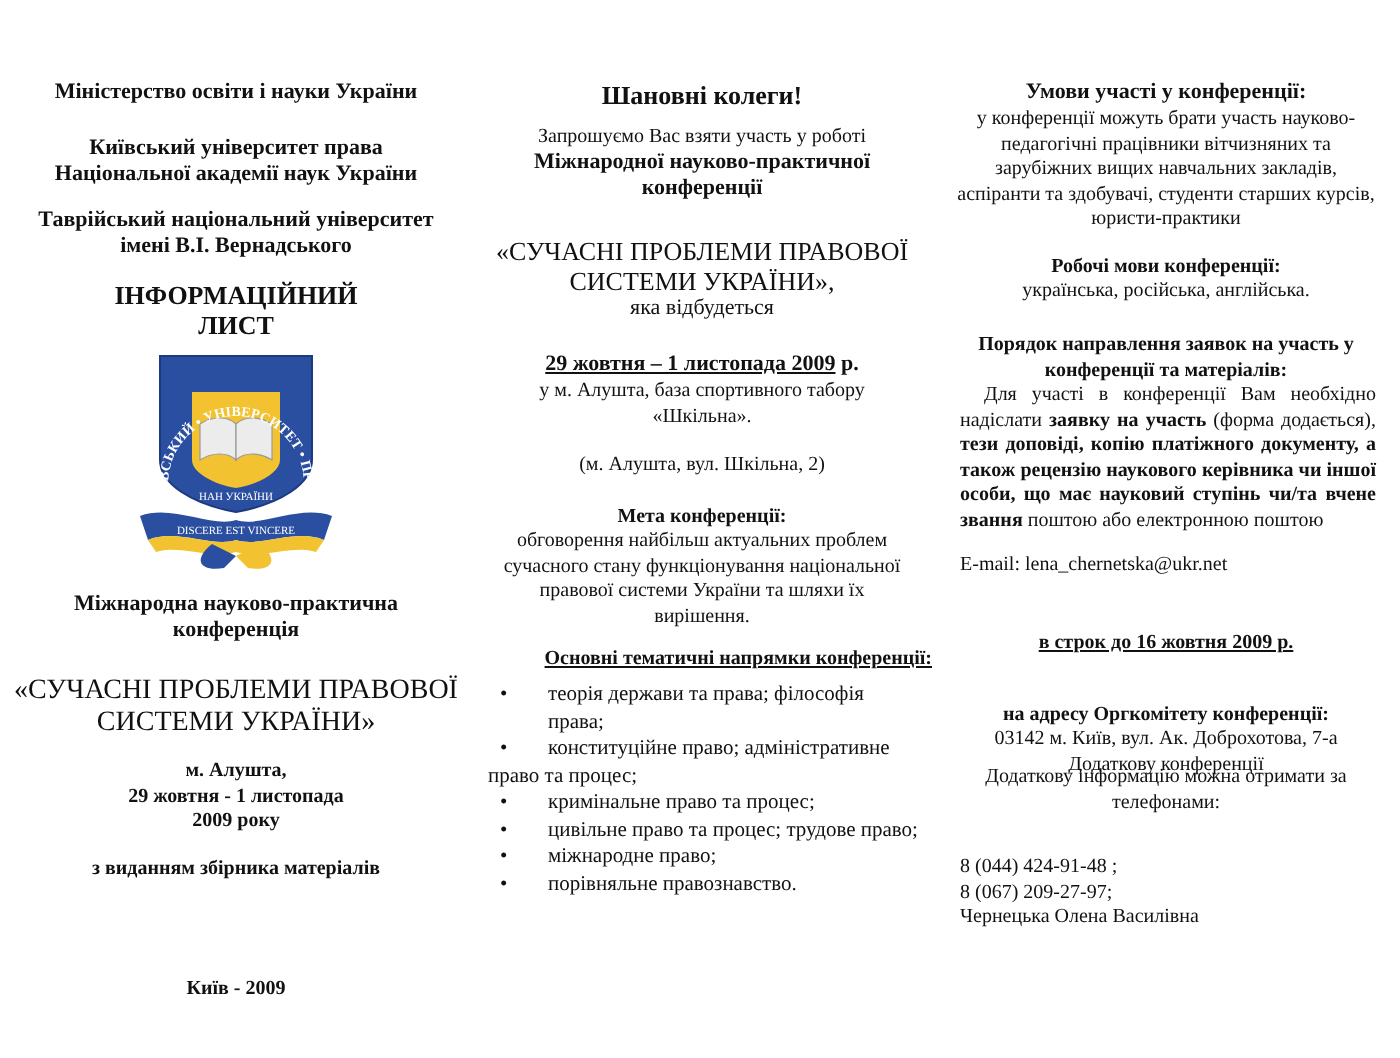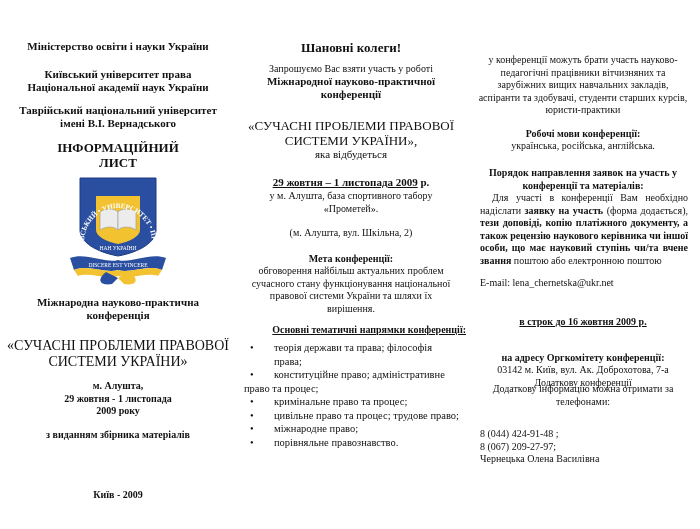--- a/index.html
+++ b/index.html
@@ -91,37 +91,38 @@
     <span class="blk">конференції</span>
   </div>
   <div class="abs c i t13" style="top:118px;">
     <span class="blk">«СУЧАСНІ ПРОБЛЕМИ ПРАВОВОЇ</span>
     <span class="blk">СИСТЕМИ УКРАЇНИ»,</span>
   </div>
   <div class="abs c t11" style="top:148px;">яка відбудеться</div>
   <div class="abs c b t11" style="top:176px;"><span class="u">29 жовтня – 1 листопада 2009</span><span> р.</span></div>
   <div class="abs c t10" style="top:190px;">
     <span class="blk">у м. Алушта, база спортивного табору</span>
-    <span class="blk">«Прометей».</span>
+    <span class="blk">«Шкільна».</span>
   </div>
   <div class="abs c t10" style="top:227px;">(м. Алушта, вул. Шкільна, 2)</div>
   <div class="abs c b t10" style="top:253px;">Мета конференції:</div>
   <div class="c t10" style="position:absolute; top:265px; left:14px; right:14px;">обговорення найбільш актуальних проблем сучасного стану функціонування національної правової системи України та шляхи їх вирішення.</div>
   <div class="abs c b u t10" style="top:324px;text-align:right;">Основні тематичні напрямки конференції:</div>
   <ul class="topics" style="position:absolute; top:341px; left:8px; right:4px;">
     <li><span class="dot">•</span><span>теорія держави та права; філософія права;</span></li>
     <li><span class="dot">•</span><span>конституційне право; адміністративне</span><span class="cont">право та процес;</span></li>
     <li><span class="dot">•</span><span>кримінальне право та процес;</span></li>
     <li><span class="dot">•</span><span>цивільне право та процес; трудове право;</span></li>
     <li><span class="dot">•</span><span>міжнародне право;</span></li>
     <li><span class="dot">•</span><span>порівняльне правознавство.</span></li>
   </ul>
 </div>
 
 <div id="col3" class="col">
+  <div class="abs c b t11" style="top:40px;">Умови участі у конференції:</div>
   <div class="c t10" style="position:absolute; top:54px; left:10px; right:10px;">у конференції можуть брати участь науково-педагогічні працівники вітчизняних та зарубіжних вищих навчальних закладів, аспіранти та здобувачі, студенти старших курсів, юристи-практики</div>
   <div class="abs c b t10" style="top:128px;">Робочі мови конференції:</div>
   <div class="abs c t10" style="top:140px;">українська, російська, англійська.</div>
   <div class="c b t10" style="position:absolute; top:167px; left:14px; right:14px;">Порядок направлення заявок на участь у конференції та матеріалів:</div>
   <div class="just t10" style="position:absolute; top:192px; left:14px; right:12px; text-indent:12px;"><span>Для участі в конференції Вам необхідно надіслати </span><span class="b i">заявку на участь</span><span class="i"> (форма додається), </span><span class="b i">тези доповіді, копію платіжного документу, а також рецензію наукового керівника чи іншої особи, що має науковий ступінь чи/та вчене звання</span><span> поштою або електронною поштою</span></div>
   <div class="t10" style="position:absolute; top:277px; left:14px;">E-mail: lena_chernetska@ukr.net</div>
   <div class="abs c b u t10" style="top:316px;">в строк до 16 жовтня 2009 р.</div>
   <div class="abs c b t10" style="top:352px;">на адресу Оргкомітету конференції:</div>
   <div class="abs c t10" style="top:364px;">
     <span class="blk">03142 м. Київ, вул. Ак. Доброхотова, 7-а</span>

